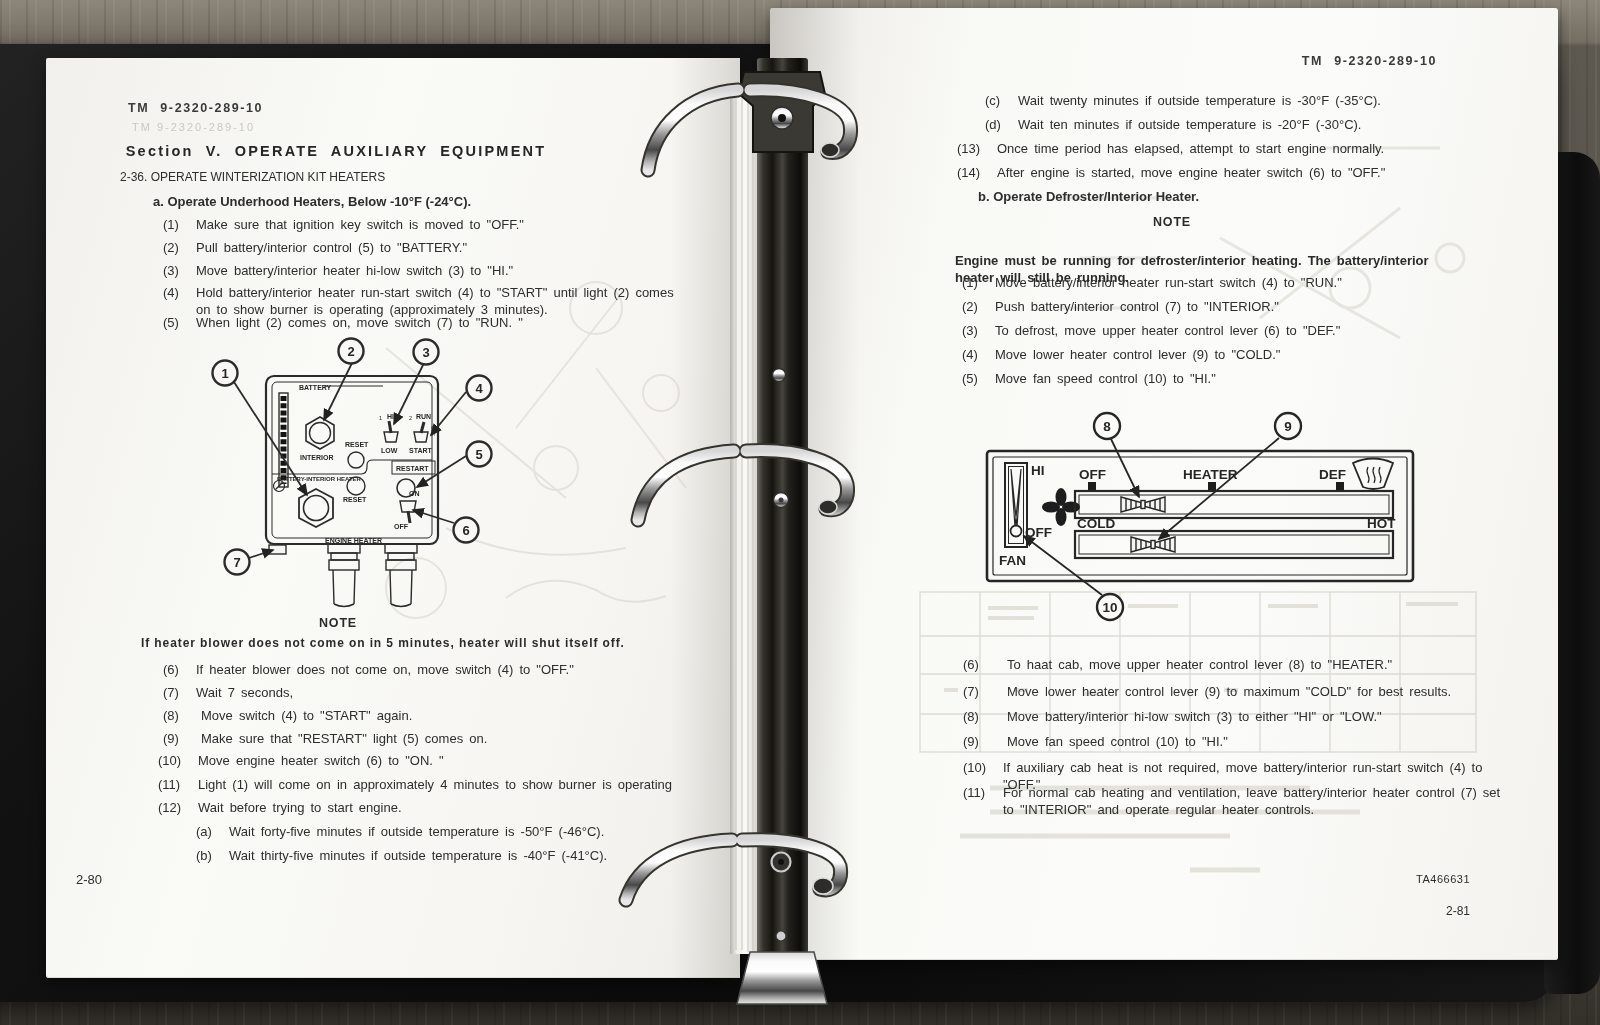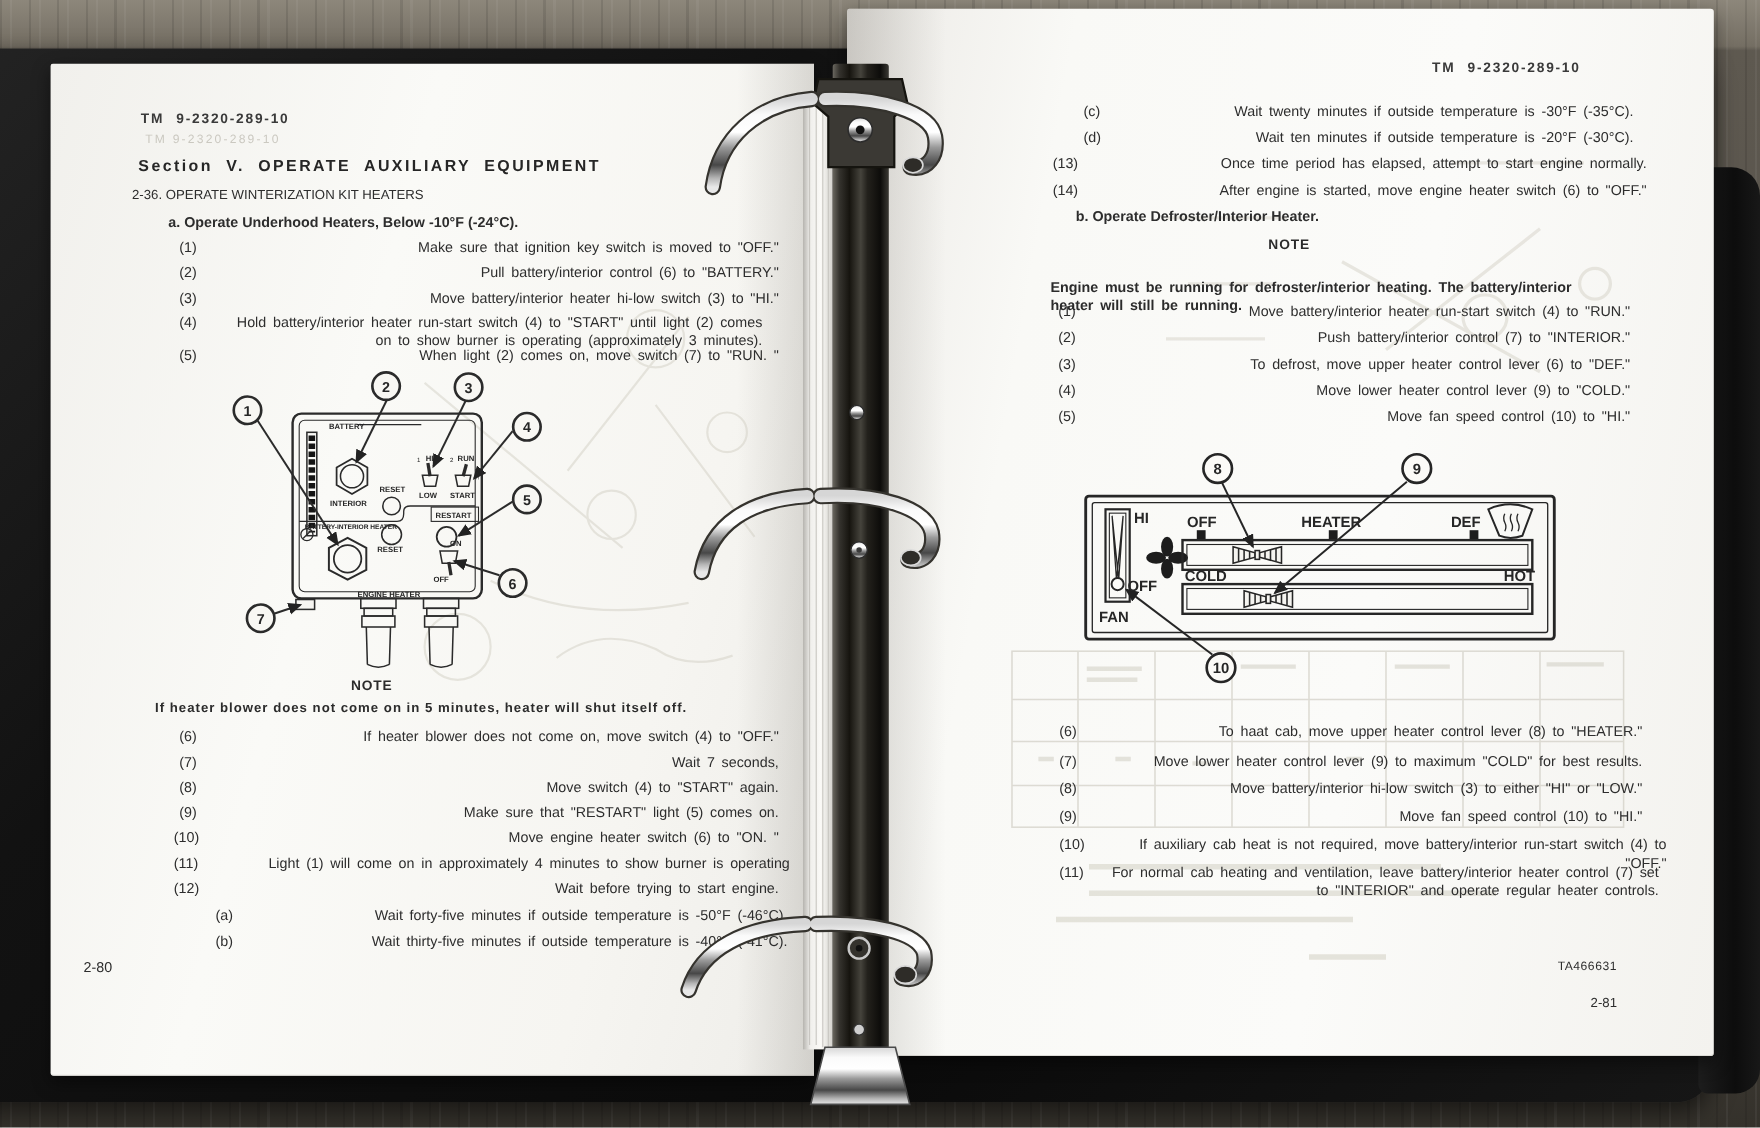--- a/index.html
+++ b/index.html
@@ -29,21 +29,21 @@
   .gutter-sh-l{position:absolute;right:0;top:0;width:70px;height:100%;
     background:linear-gradient(90deg,rgba(0,0,0,0),rgba(60,55,45,.16));}
   .gutter-sh-r{position:absolute;left:0;top:0;width:90px;height:100%;
     background:linear-gradient(90deg,rgba(60,55,45,.20),rgba(0,0,0,0));}
   .tb{position:absolute;color:#2d2d2d;font-size:13px;line-height:1.3;}
   .bold{font-weight:bold;}
   .ctr{text-align:center;}
   .rgt{text-align:right;}
   .step{position:absolute;display:flex;color:#2d2d2d;font-size:13px;line-height:1.3;}
   .sn{flex:0 0 33px;}
-  .st{flex:1;word-spacing:2.5px;text-align:right;}
+  .st{flex:1;word-spacing:2.5px;}
   .page-right .stepw .sn{flex:0 0 44px;}
   .title{font-weight:bold;font-size:14.5px;letter-spacing:2.2px;color:#262626;word-spacing:6px;}
   .tm{font-size:12.5px;font-weight:600;letter-spacing:1.6px;color:#3a3a3a;word-spacing:6px;}
   .notelbl{font-weight:bold;font-size:12.5px;letter-spacing:.8px;color:#2b2b2b;}
   .noteline{font-weight:bold;font-size:12px;letter-spacing:.9px;white-space:nowrap;color:#2b2b2b;}
   .noteblk{font-weight:bold;font-size:13px;word-spacing:2.5px;color:#2b2b2b;}
   .ghost{position:absolute;pointer-events:none;}
   svg text{fill:#262626;}
   .dlbl{font-weight:bold;}
 </style>
@@ -74,21 +74,21 @@
 
   <div class="tb" style="left:74px;top:112px;font-size:12px;font-weight:400;">2-36. OPERATE WINTERIZATION KIT HEATERS</div>
   <div class="tb bold" style="left:107px;top:136px;">a. Operate Underhood Heaters, Below -10°F (-24°C).</div>
 
   <div class="step" style="left:117px;top:159px;width:545px;">
       <span class="sn">(1)</span>
       <span class="st">Make sure that ignition key switch is moved to "OFF."</span>
     </div>
   <div class="step" style="left:117px;top:182px;width:545px;">
       <span class="sn">(2)</span>
-      <span class="st">Pull battery/interior control (6) to "BATTERY."</span>
+      <span class="st">Pull battery/interior control (5) to "BATTERY."</span>
     </div>
   <div class="step" style="left:117px;top:205px;width:545px;">
       <span class="sn">(3)</span>
       <span class="st">Move battery/interior heater hi-low switch (3) to "HI."</span>
     </div>
   <div class="step" style="left:117px;top:227px;width:530px;">
       <span class="sn">(4)</span>
       <span class="st">Hold battery/interior heater run-start switch (4) to "START" until light (2) comes on to show burner is operating (approximately 3 minutes).</span>
     </div>
   <div class="step" style="left:117px;top:257px;width:545px;">

